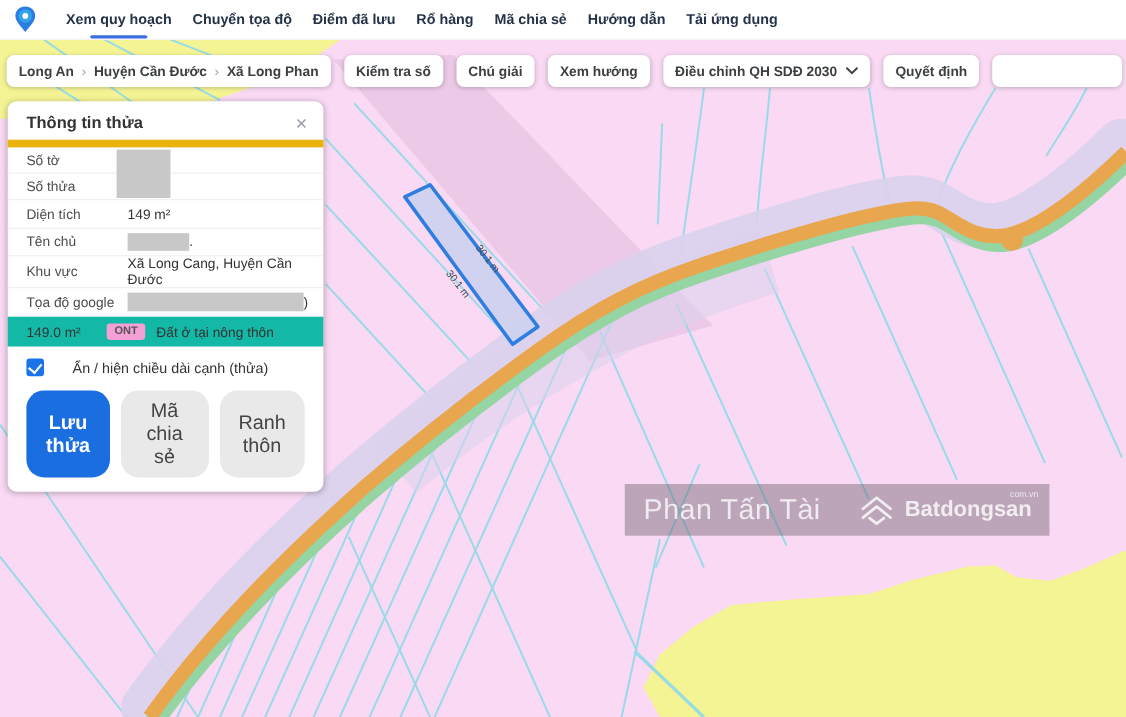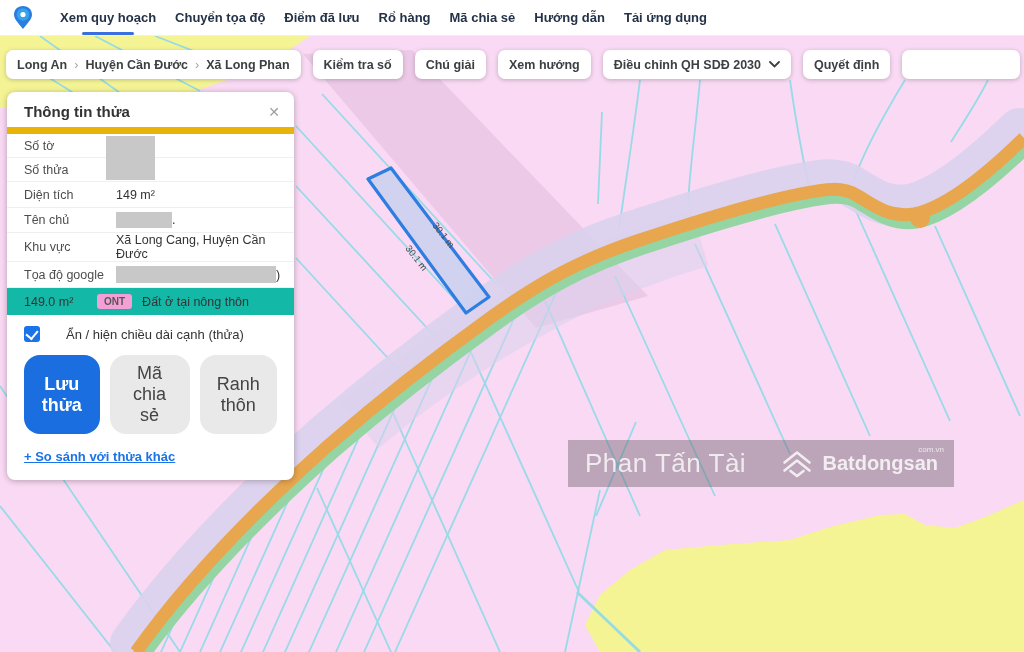--- a/index.html
+++ b/index.html
@@ -231,23 +231,20 @@
     </div>
     <div class="chk-row">
       <span class="chkbox"></span>
       <span class="chk-lbl">Ẩn / hiện chiều dài cạnh (thửa)</span>
     </div>
     <div class="btn-row">
       <button class="btn primary">Lưu thửa</button>
       <button class="btn gray">Mã chia sẻ</button>
       <button class="btn gray">Ranh thôn</button>
     </div>
-    <div class="link-row">
-      <span class="link">+ So sánh với thửa khác</span>
-    </div>
   </div>
 
   <div class="watermark">
     <span class="wm-name">Phan Tấn Tài</span>
     <span class="wm-brand">
       <svg width="32" height="30" viewBox="0 0 32 30">
         <g fill="none" stroke="rgba(255,255,255,.8)" stroke-width="2.6" stroke-linejoin="round" stroke-linecap="round">
           <path d="M3.5 13.5 L16 3.5 L28.5 13.5"></path>
           <path d="M3.5 21.5 L16 11.5 L28.5 21.5"></path>
           <path d="M9.5 22 L16 27 L22.5 22"></path>

